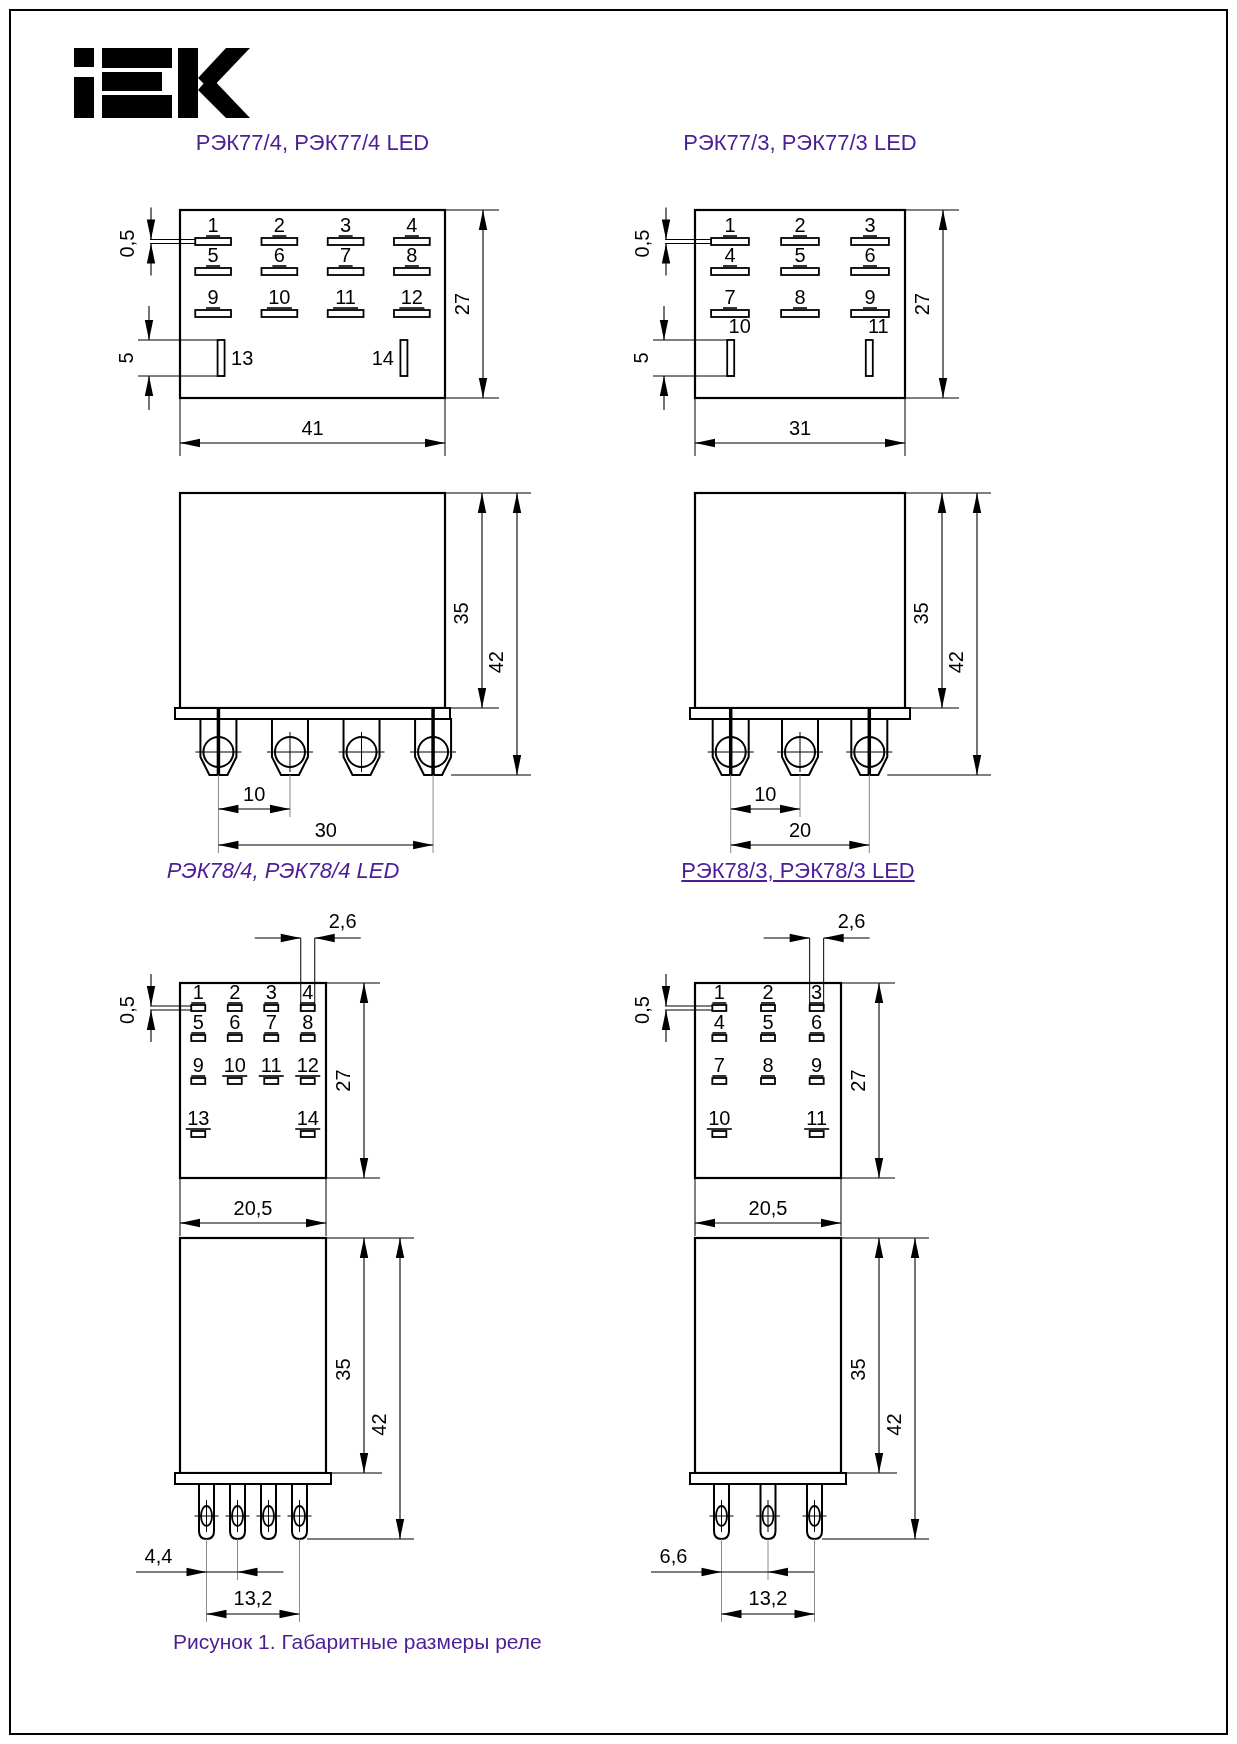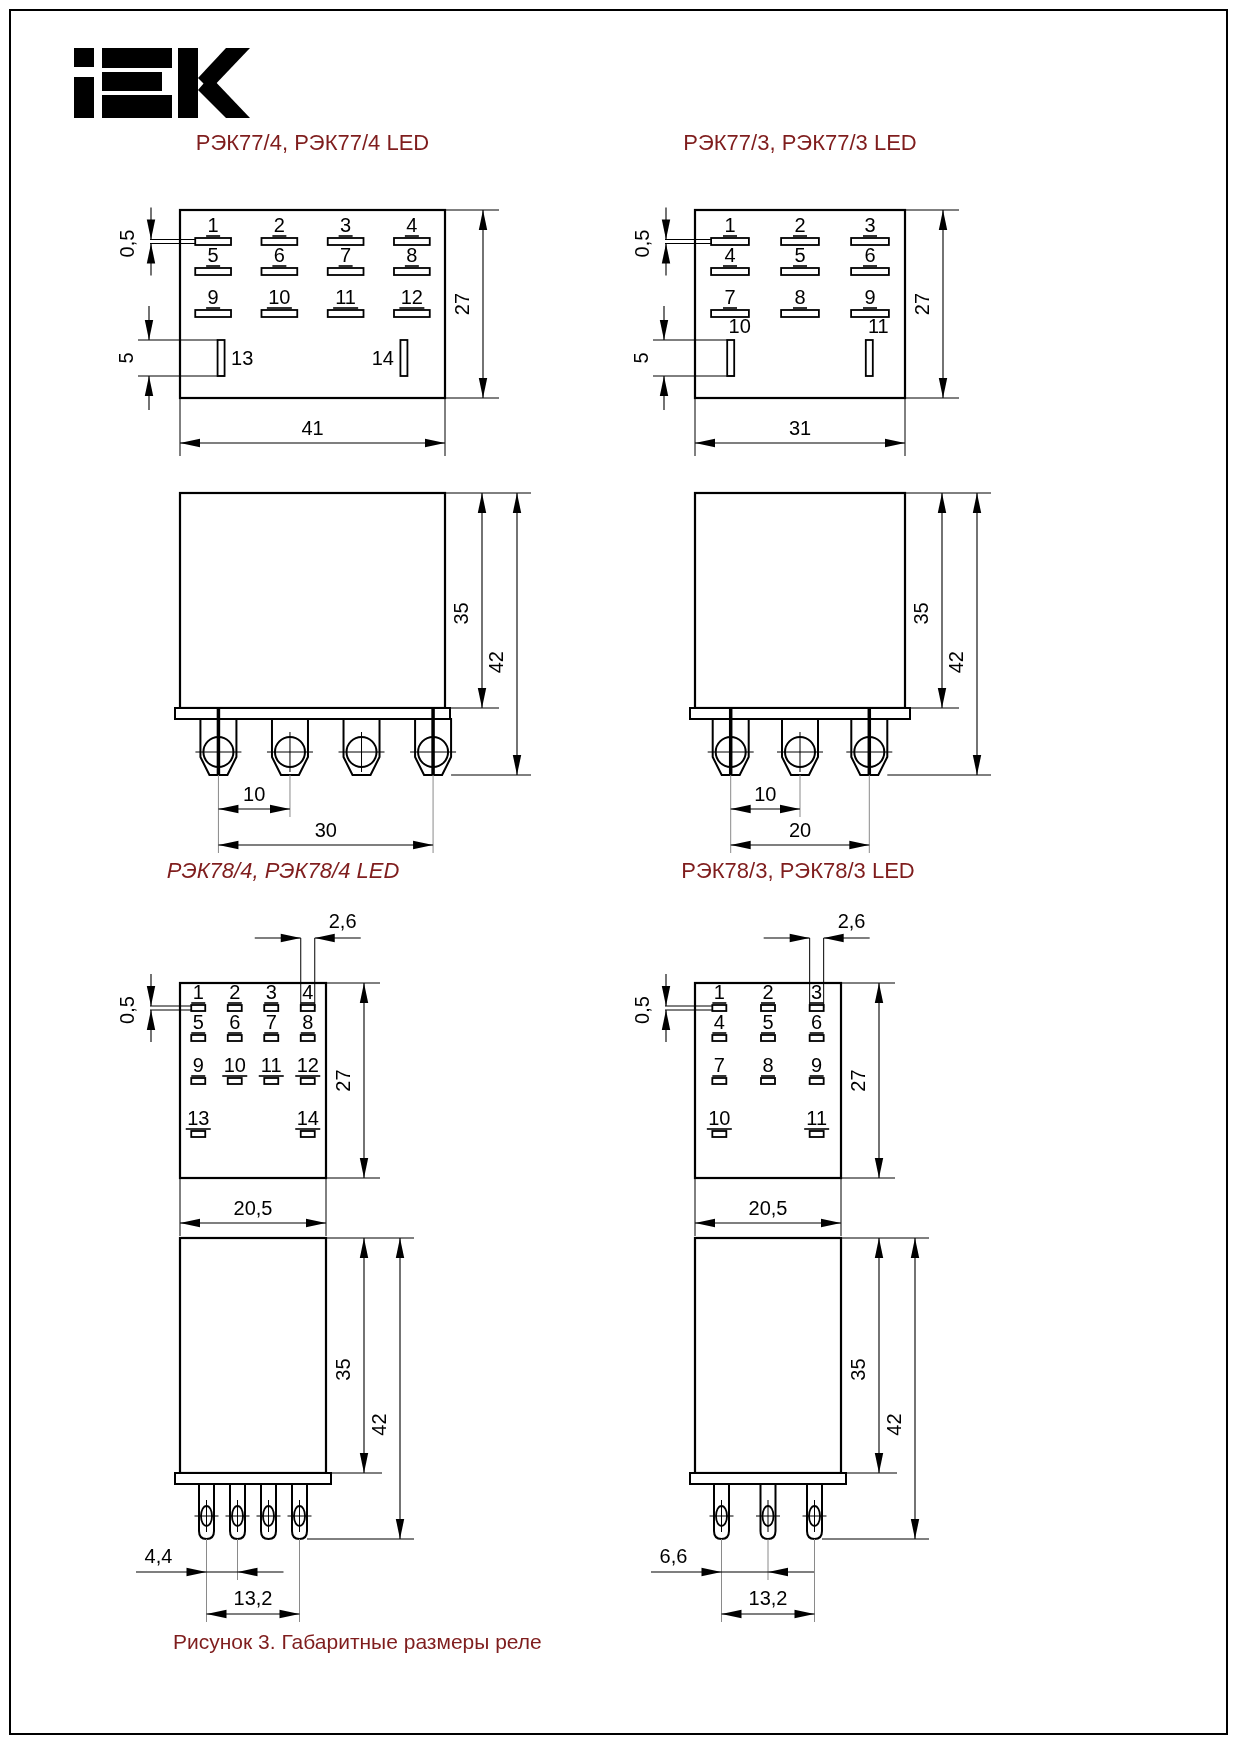--- a/index.html
+++ b/index.html
@@ -1,17 +1,17 @@
 <!DOCTYPE html>
 <html><head>
 <meta charset="utf-8">
 <style>
   html,body{margin:0;padding:0;background:#e8e8e8;}
   .page{position:relative;width:1237px;height:1744px;background:#fff;margin:0 auto;
-        font-family:"Liberation Sans",sans-serif;color:#7f1d1d;overflow:hidden;}
+        font-family:"Liberation Sans",sans-serif;color:#4c1d95;overflow:hidden;}
   .frame{position:absolute;inset:9px;border:2px solid #000;pointer-events:none;}
   .logo{position:absolute;left:74px;top:48px;}
   .fig{position:absolute;}
   .fig-title{position:absolute;top:0;height:28px;font-size:22px;text-align:center;white-space:nowrap;}
   .fig svg{position:absolute;left:0;top:30px;}
   svg text{font-family:"Liberation Sans",sans-serif;fill:#000;}
   .caption{position:absolute;left:173px;top:1630px;font-size:21px;}
 </style>
 </head>
 <body>
@@ -366,21 +366,21 @@
           <line x1="136.5" y1="692" x2="136.5" y2="734" stroke="#8a8a8a" stroke-width="1"></line>
           <line x1="229.5" y1="651" x2="229.5" y2="734" stroke="#8a8a8a" stroke-width="1"></line>
           <line x1="136.5" y1="726" x2="229.5" y2="726" stroke="#000" stroke-width="1.1"></line>
           <polygon points="136.5,726 156.5,721.8 156.5,730.2" fill="#000"></polygon>
           <polygon points="229.5,726 209.5,721.8 209.5,730.2" fill="#000"></polygon>
           <text x="183" y="717" font-size="20" text-anchor="middle">13,2</text>
         </g>
       </svg>
   </div>
   <div class="fig" style="left:585px;top:858px;width:520px;height:780px">
-    <div class="fig-title" style="left: 43px; width: 340px;">РЭК78/3, РЭК78/3 LED</div>
+    <div class="fig-title" style="left: 43px; width: 340px; text-decoration: underline;">РЭК78/3, РЭК78/3 LED</div>
     <svg width="520" height="750" viewBox="0 0 520 750">
         <g>
           <rect x="110" y="95" width="146" height="195" fill="#fff" stroke="#000" stroke-width="2.2"></rect>
           <text x="134.33333333333334" y="111" font-size="20" text-anchor="middle">1</text>
           <line x1="127.33333333333334" y1="115" x2="141.33333333333334" y2="115" stroke="#000" stroke-width="1.6"></line>
           <rect x="127.33333333333334" y="117" width="14" height="6" fill="#fff" stroke="#000" stroke-width="1.8"></rect>
           <text x="183" y="111" font-size="20" text-anchor="middle">2</text>
           <line x1="176" y1="115" x2="190" y2="115" stroke="#000" stroke-width="1.6"></line>
           <rect x="176" y="117" width="14" height="6" fill="#fff" stroke="#000" stroke-width="1.8"></rect>
           <text x="231.66666666666669" y="111" font-size="20" text-anchor="middle">3</text>
@@ -472,14 +472,14 @@
           <line x1="136.5" y1="692" x2="136.5" y2="734" stroke="#8a8a8a" stroke-width="1"></line>
           <line x1="229.5" y1="651" x2="229.5" y2="734" stroke="#8a8a8a" stroke-width="1"></line>
           <line x1="136.5" y1="726" x2="229.5" y2="726" stroke="#000" stroke-width="1.1"></line>
           <polygon points="136.5,726 156.5,721.8 156.5,730.2" fill="#000"></polygon>
           <polygon points="229.5,726 209.5,721.8 209.5,730.2" fill="#000"></polygon>
           <text x="183" y="717" font-size="20" text-anchor="middle">13,2</text>
         </g>
       </svg>
   </div>
 
-  <div class="caption">Рисунок 3. Габаритные размеры реле</div>
+  <div class="caption">Рисунок 1. Габаритные размеры реле</div>
 </div>
 
 </body></html>

